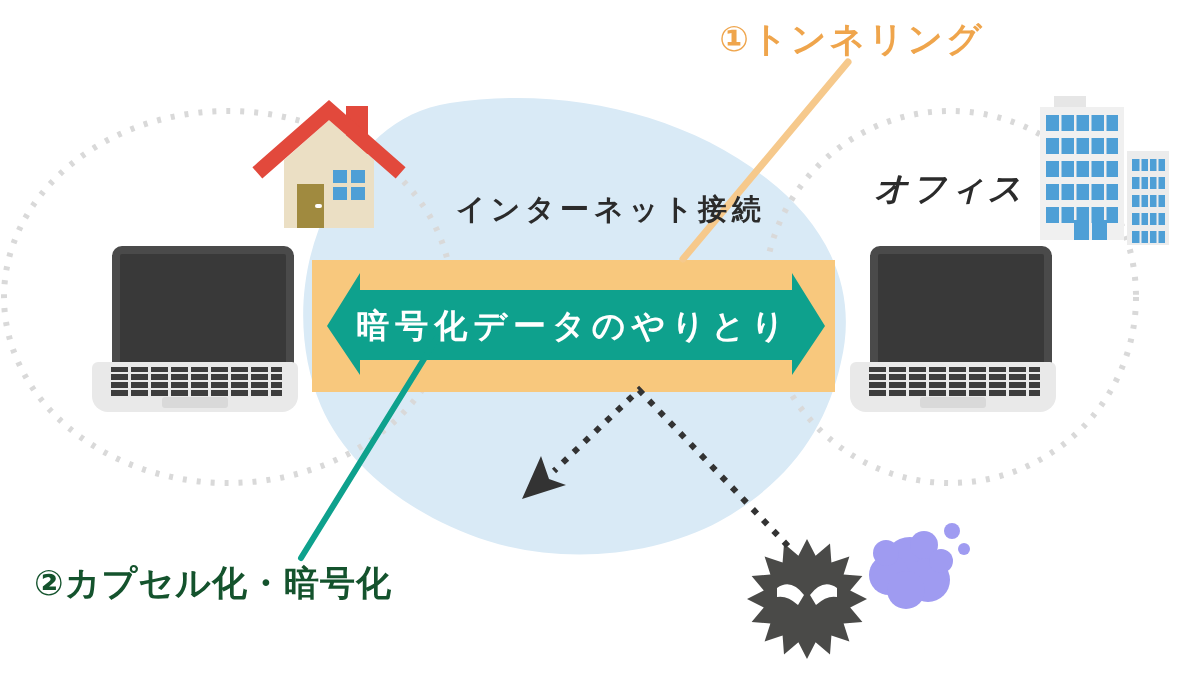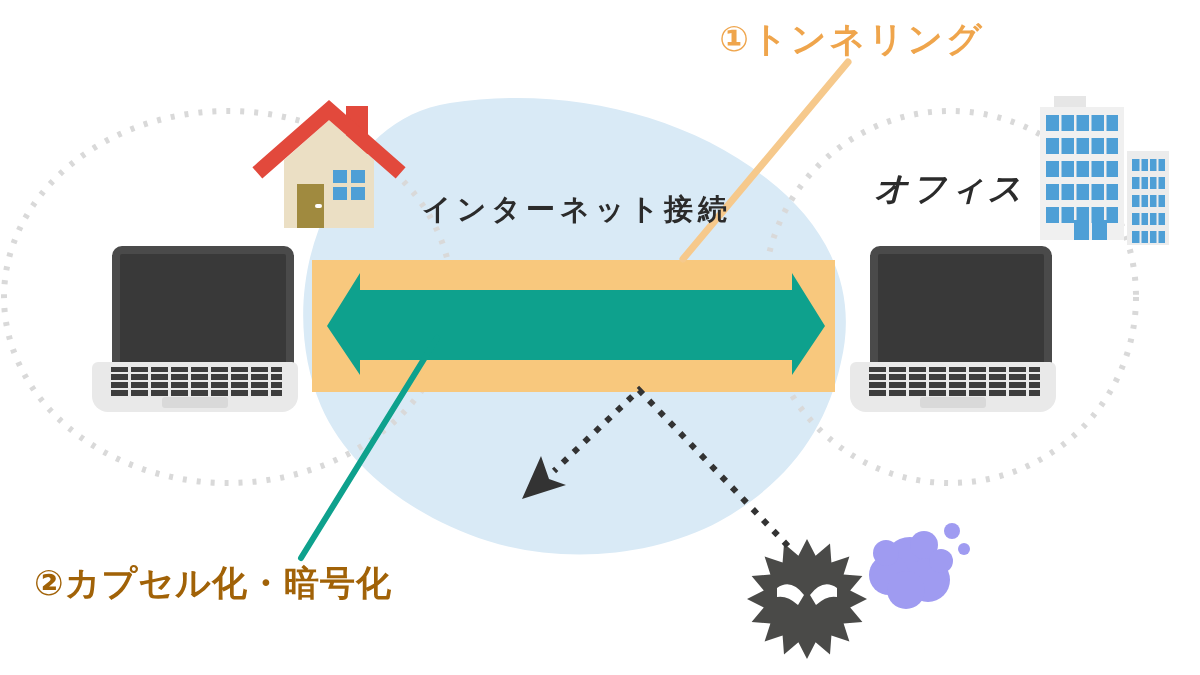--- a/index.html
+++ b/index.html
@@ -5,25 +5,25 @@
   html,body{margin:0;padding:0;background:#ffffff;}
   #canvas{
     position:relative;width:1200px;height:675px;overflow:hidden;background:#ffffff;
     font-family:"Liberation Sans","DejaVu Sans",sans-serif;
   }
   #canvas svg{position:absolute;left:0;top:0;overflow:visible;}
   .abs{position:absolute;}
   .label{font-weight:bold;color:#2b2b2b;white-space:nowrap;}
   .label-outside{left:140px;top:158px;font-size:40px;letter-spacing:4px;}
   .label-office{left:874px;top:166px;font-size:34px;letter-spacing:3px;font-style:italic;}
-  .label-internet{left:422px;top:190px;font-size:29px;letter-spacing:5px;}
+  .label-internet{left:456px;top:190px;font-size:29px;letter-spacing:5px;}
   .label-tunneling{left:692px;top:16px;width:320px;text-align:center;
     font-size:35px;letter-spacing:3px;color:#efa54c;font-weight:bold;white-space:nowrap;}
   .label-capsule{left:34px;top:560px;font-size:35px;letter-spacing:1px;
-    color:#a16207;font-weight:bold;white-space:nowrap;}
+    color:#14532d;font-weight:bold;white-space:nowrap;}
   .band-text{
     left:312px;top:260px;width:523px;height:132px;
     display:flex;align-items:center;justify-content:center;
     color:#ffffff;font-size:33px;font-weight:bold;letter-spacing:6px;white-space:nowrap;
   }
   
   .laptop{position:absolute;width:206px;height:168px;}
   .lap-screen{position:absolute;left:20px;top:0;width:166px;height:118px;
     background:#393939;border:8px solid #4a4a4a;border-radius:10px;}
   .lap-base{position:absolute;left:0;top:116px;width:206px;height:50px;
@@ -147,15 +147,16 @@
   <svg width="1200" height="675" viewBox="0 0 1200 675">
     <line x1="848" y1="62" x2="683" y2="259" stroke-width="7" stroke-linecap="round" stroke="#f6c98c"></line>
     <line x1="437" y1="338" x2="301" y2="558" stroke-width="6" stroke-linecap="round" stroke="#0ea18d"></line>
     <polyline points="788,546 639,390 554,471" fill="none" stroke-width="6" stroke-dasharray="6 9" stroke="#333333"></polyline>
     <polygon points="522,499 541,456 549,479 566,485" fill="#333333"></polygon>
   </svg>
 
   <div class="abs label label-tunneling">①トンネリング</div>
   <div class="abs label label-office">オフィス</div>
   <div class="abs label label-internet">インターネット接続</div>
+  <div class="abs band-text">暗号化データのやりとり</div>
   <div class="abs label label-capsule">②カプセル化・暗号化</div>
 
 </div>
 
 </body></html>

